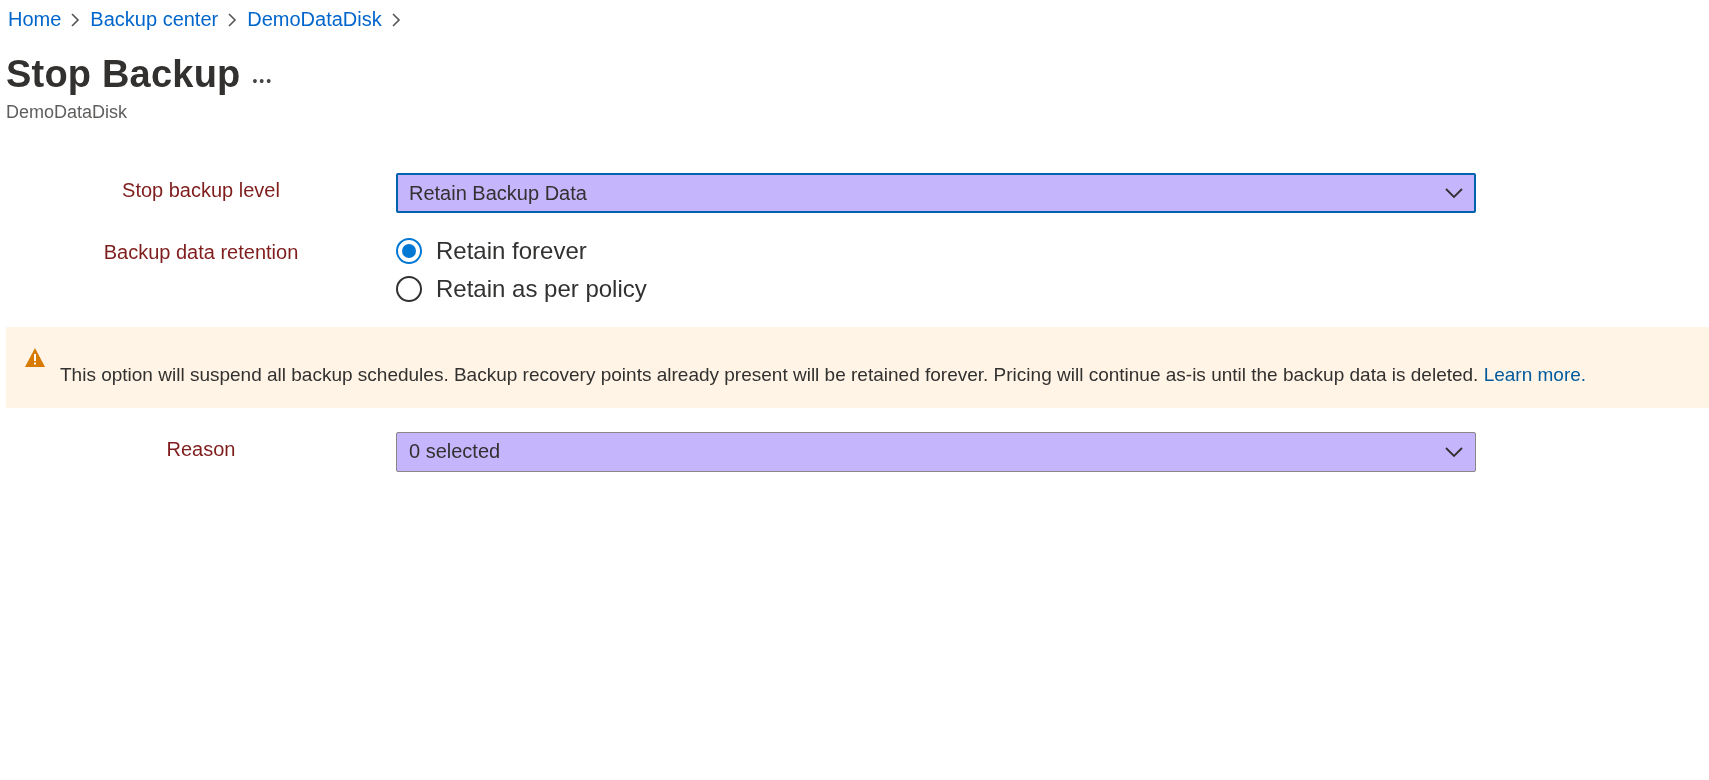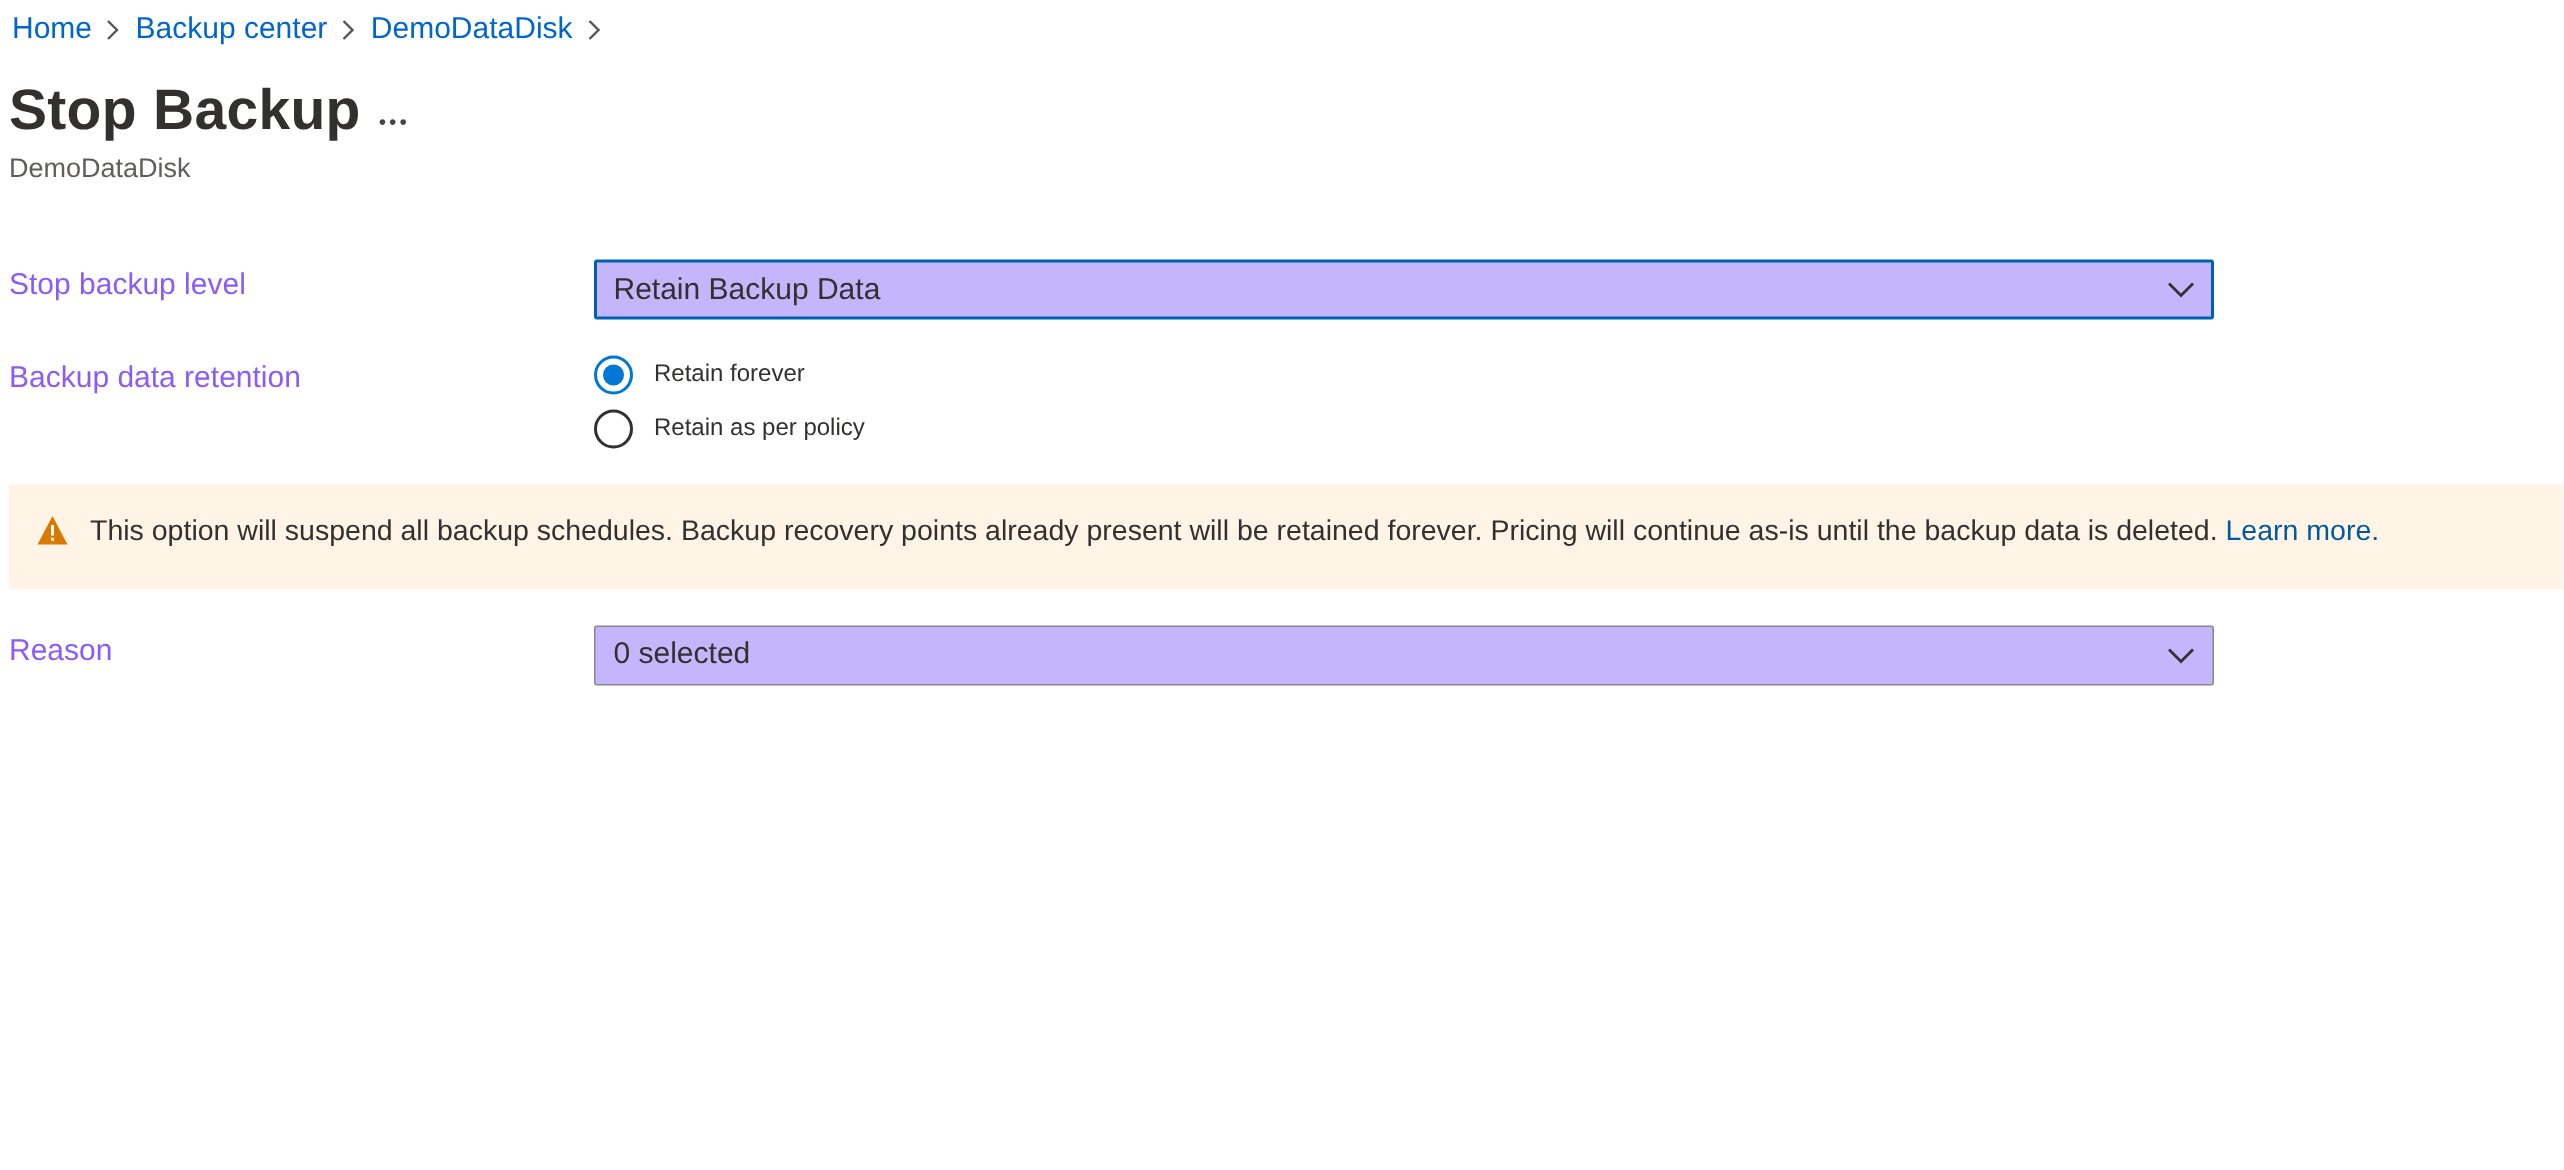--- a/index.html
+++ b/index.html
@@ -78,21 +78,22 @@
   }
   .form-row {
     display: flex;
     align-items: flex-start;
     margin-bottom: 22px;
   }
   .form-label {
     width: 390px;
     padding-top: 6px;
     font-size: 20px;
-    color: #8b5cf6;
+    color: #7f1d1d;
+    text-align: center;
   }
   .form-control {
     flex: 0 0 1080px;
   }
 
   
   .select {
     width: 1080px;
     height: 40px;
     border: 1px solid var(--border-gray);
@@ -142,41 +143,42 @@
   .radio-dot {
     width: 14px;
     height: 14px;
     border-radius: 50%;
     background: transparent;
   }
   .radio-item.selected .radio-dot {
     background: var(--azure-blue);
   }
   .radio-label {
-    font-size: 16px;
+    font-size: 24px;
   }
 
   
   .banner {
     margin: 24px 0 24px 0;
     width: 100%;
     background: var(--banner-bg);
     padding: 18px 10px 18px 18px;
     display: flex;
     align-items: flex-start;
     gap: 14px;
     font-size: 19px;
     line-height: 1.5;
   }
   .banner .warn-icon {
     flex-shrink: 0;
     margin-top: 2px;
   }
   .banner-text {
     flex: 1;
+    margin-top: 16px;
   }
   .banner a { color: #005a9e; text-decoration: none; }
 
   
   textarea.comments {
     width: 1080px;
     height: 200px;
     border: 1px solid var(--border-gray);
     border-radius: 2px;
     resize: none;

